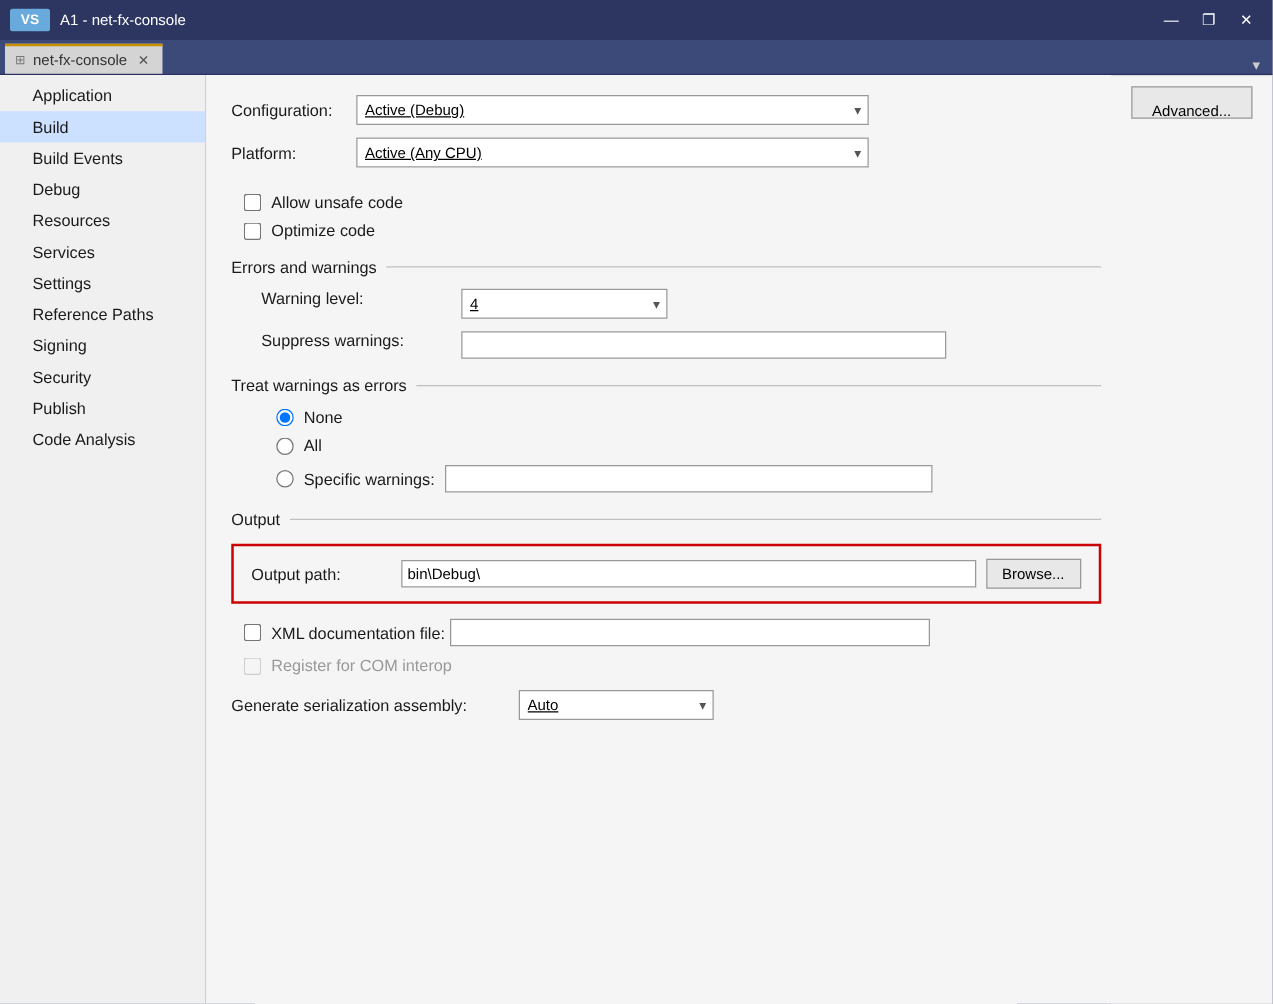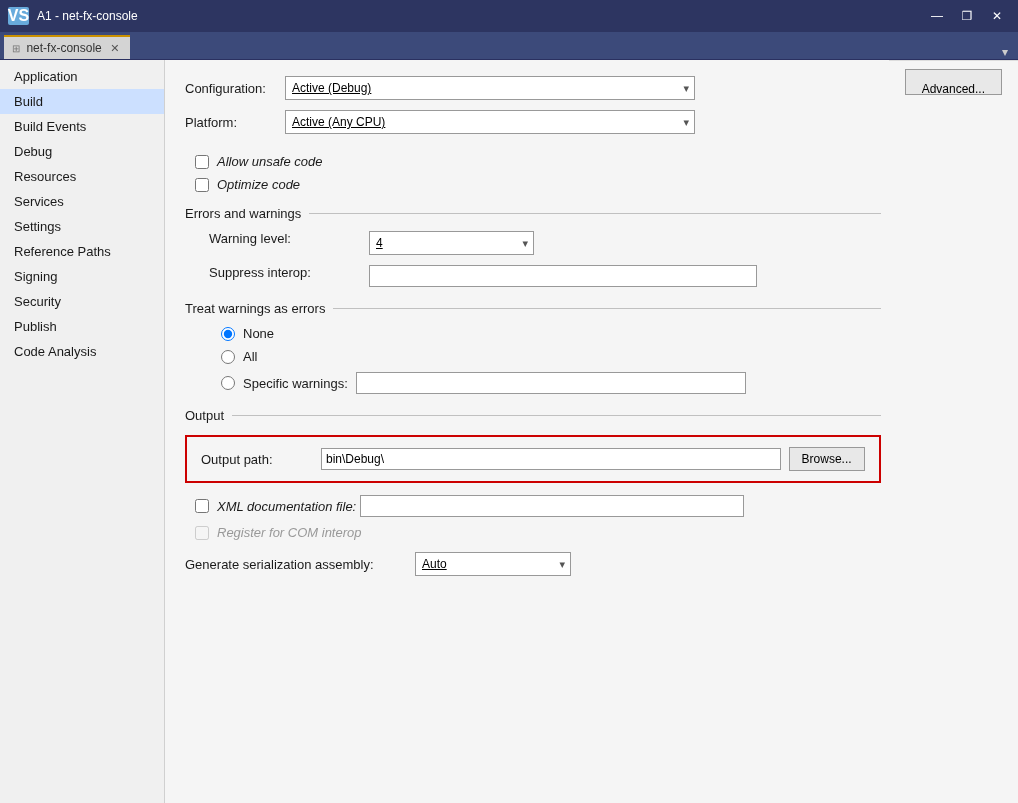--- a/index.html
+++ b/index.html
@@ -15,27 +15,27 @@
     
     .title-bar {
       background: #2d3561;
       height: 32px;
       display: flex;
       align-items: center;
       padding: 0 8px;
       color: white;
     }
     .title-bar-icon {
-      width: 21px;
+      width: 32px;
       height: 18px;
       margin-right: 8px;
       background: #68aadc;
       border-radius: 2px;
       display: flex; align-items: center; justify-content: center;
-      font-weight: bold; font-size: 16px; color: white;
+      font-weight: bold; font-size: 11px; color: white;
     }
     .title-bar-text {
       color: white;
       font-size: 12px;
       flex: 1;
     }
     .title-bar-controls {
       display: flex;
       gap: 4px;
     }
@@ -99,21 +99,21 @@
 
     
     .sidebar {
       width: 165px;
       background: #f0f0f0;
       padding-top: 4px;
       flex-shrink: 0;
       border-right: 1px solid #d0d0d0;
     }
     .sidebar-item {
-      padding: 5px 14px;
+      padding: 5px 26px;
       font-size: 13px;
       color: #1a1a1a;
       cursor: pointer;
       white-space: nowrap;
     }
     .sidebar-item.active {
       background: #cce0ff;
       color: #1a1a1a;
     }
 
@@ -181,21 +181,21 @@
       display: flex;
       align-items: center;
       margin-bottom: 8px;
       padding-left: 10px;
     }
     .checkbox-row input[type="checkbox"] {
       width: 14px;
       height: 14px;
       margin-right: 8px;
     }
-    .checkbox-label { color: #1a1a1a; font-style: italic; }
+    .checkbox-label { color: #1a1a1a; }
     .checkbox-label.disabled { color: #999; }
 
     
     .section-header {
       display: flex;
       align-items: center;
       margin: 14px 0 10px 0;
     }
     .section-title {
       font-size: 13px;
@@ -384,21 +384,21 @@
       <div class="warning-row">
         <span class="warning-label">Warning level:</span>
         <div class="select-wrapper">
           <select class="form-select warn-select">
             <option>4</option>
           </select>
         </div>
       </div>
 
       <div class="warning-row">
-        <span class="warning-label">Suppress interop:</span>
+        <span class="warning-label">Suppress warnings:</span>
         <input type="text" class="suppress-input" style="">
       </div>
 
       <div class="section-header">
         <span class="section-title">Treat warnings as errors</span>
         <div class="section-line"></div>
       </div>
 
       <div class="radio-group">
         <div class="radio-row">

